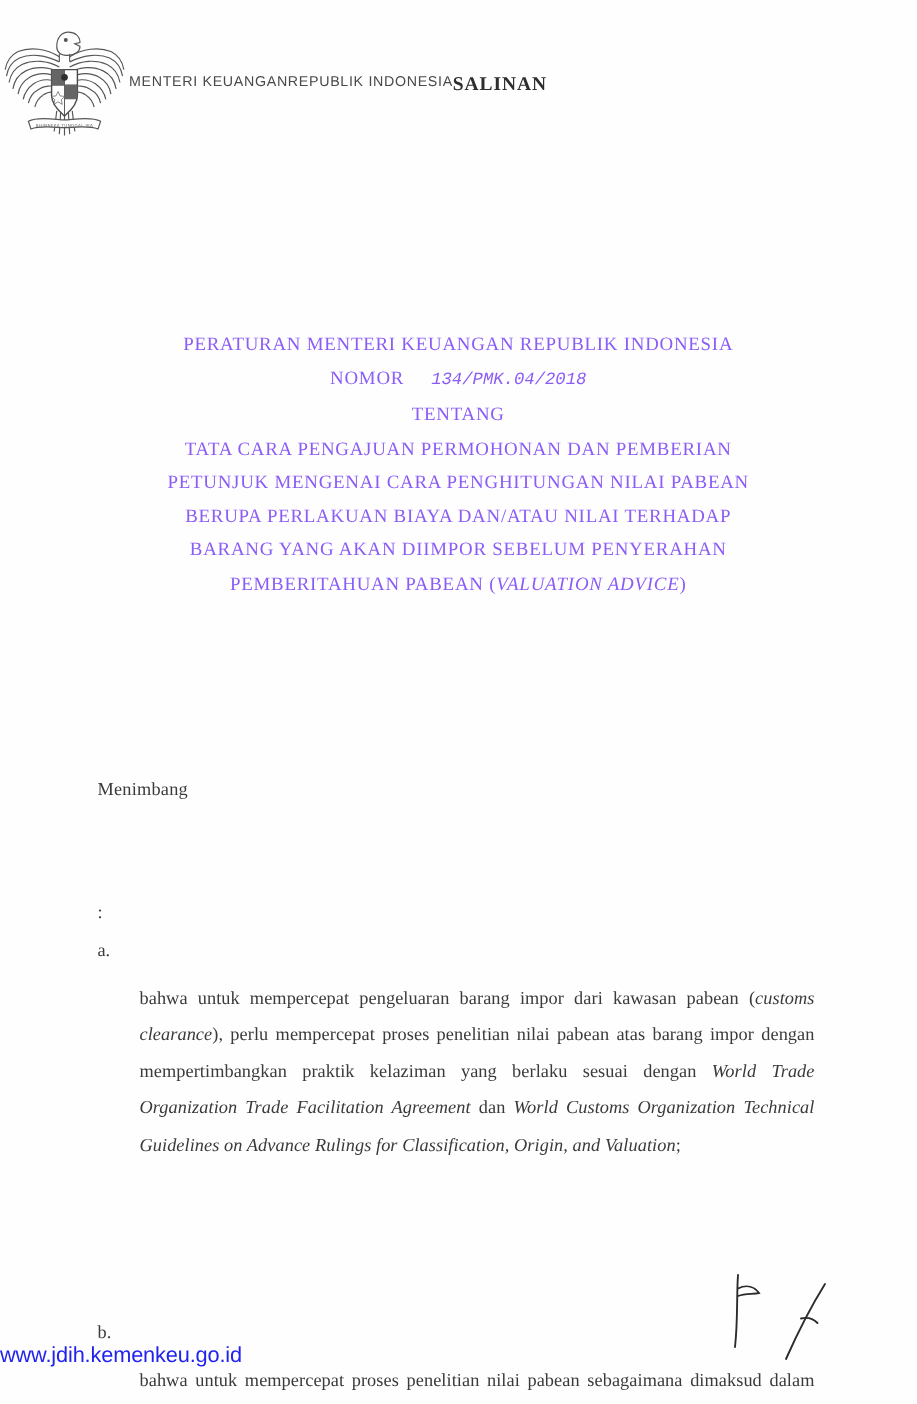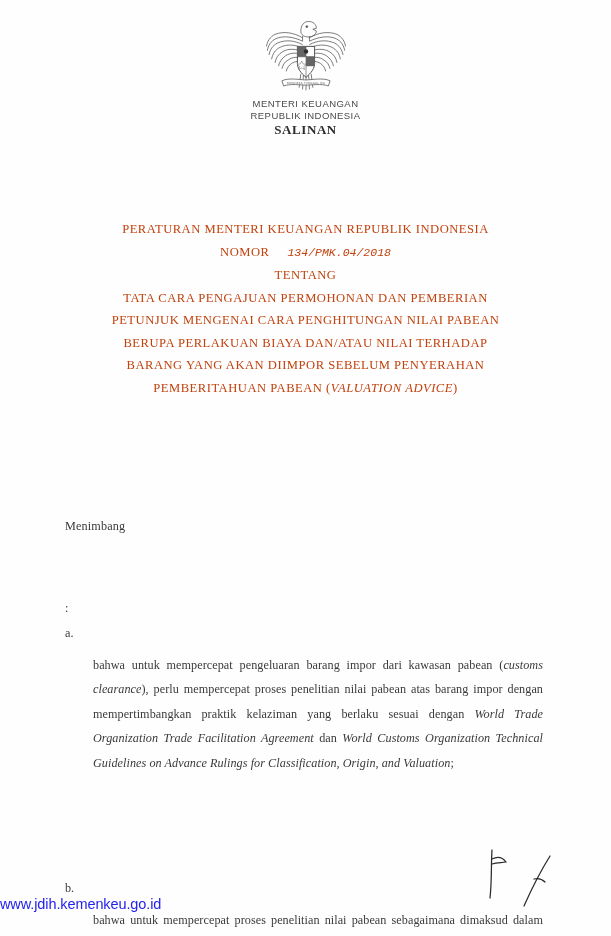--- a/index.html
+++ b/index.html
@@ -18,21 +18,21 @@
     position: absolute;
     inset: 0;
     background: #fefefe;
   }
 
   
   .masthead {
     position: absolute;
     top: 12px; left: 0; right: 0;
     display: flex;
-    flex-direction: column;
+    flex-direction: row;
     align-items: center;
   }
   .garuda {
     width: 86px; height: 86px;
     display: block;
     opacity: .93;
   }
   .ministry-line {
     font-family: "Liberation Sans", sans-serif;
     font-size: 9.5px;
@@ -54,21 +54,21 @@
   
   .title-block {
     position: absolute;
     top: 218px; left: 60px; right: 60px;
     text-align: center;
   }
   .title-line {
     font-size: 12.6px;
     letter-spacing: .5px;
     line-height: 22.5px;
-    color: #c2410c;
+    color: #8b5cf6;
     white-space: nowrap;
   }
   .title-line .mono {
     font-family: "Liberation Mono", monospace;
     font-size: 11.5px;
     letter-spacing: 0;
     font-style: italic;
   }
   .title-line .nomor-label { margin-right: 18px; }
   .title-line i { font-style: italic; }

